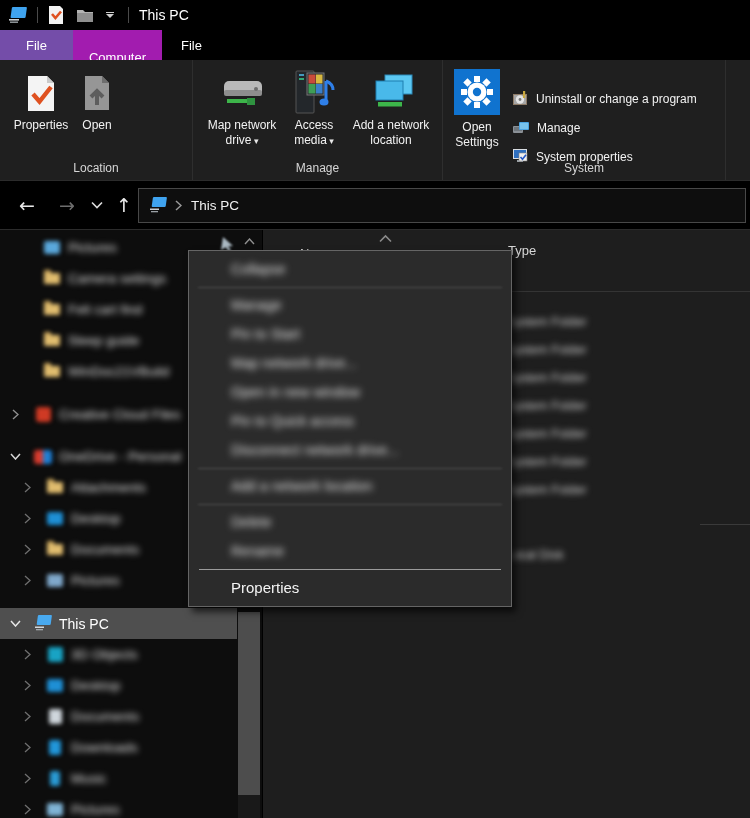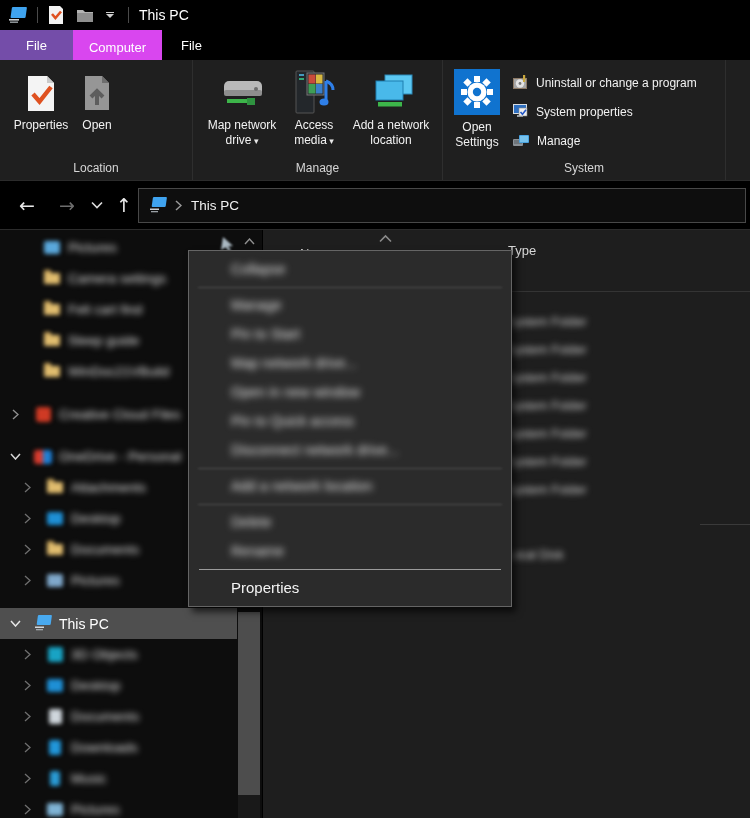--- a/index.html
+++ b/index.html
@@ -16,37 +16,37 @@
   .tb-sep{width:1px;height:16px;background:#4a4a4a;}
   .tb-title{font-size:14px;color:#fff;margin-left:10px;}
   .qat-drop{display:flex;flex-direction:column;align-items:center;justify-content:center;gap:1px;width:14px;}
   .qat-drop .bar{width:8px;height:1px;background:#cfcfcf;}
   .qat-drop .tri{width:0;height:0;border-left:4px solid transparent;border-right:4px solid transparent;border-top:4px solid #cfcfcf;}
 
   
   .tabrow{position:absolute;top:30px;left:0;width:100%;height:30px;display:flex;background:#000;}
   .tab{height:30px;display:flex;align-items:center;font-size:13px;color:#fff;cursor:default;}
   .tab-file{background:#744da9;padding:0 26px;}
-  .tab-computer{background:#d946ef;padding:2px 16px;}
+  .tab-computer{background:#a21caf;padding:12px 16px;}
   .tab-view{background:transparent;padding:0 19px;}
 
   
   .ribbon{position:absolute;top:60px;left:0;width:100%;height:120px;background:#1f1f1f;display:flex;}
   .rgroup{position:relative;height:120px;border-right:1px solid #2e2e2e;box-sizing:border-box;}
   .rgroup-label{position:absolute;bottom:5px;left:0;width:100%;text-align:center;font-size:12px;color:#d6d6d6;}
   .g-location{width:193px;}
   .g-network{width:250px;}
   .g-system{width:283px;}
   .g-tail{flex:1;border-right:none;}
   .rrow{display:flex;padding-left:10px;}
   .rbtn{display:flex;flex-direction:column;align-items:center;padding-top:10px;height:100px;box-sizing:border-box;}
   .rbtn .icobox{height:46px;display:flex;align-items:center;justify-content:center;}
   .rbtn .lab{font-size:12px;line-height:15px;color:#f2f2f2;text-align:center;margin-top:2px;white-space:nowrap;}
   .drop::after{content:" ▾";font-size:9px;color:#e8e8e8;}
-  .smallcol{display:flex;flex-direction:column;padding-top:8px;margin-left:8px;}
+  .smallcol{display:flex;flex-direction:column;padding-top:8px;margin-left:8px;margin-top:16px;}
   .sbtn{display:flex;align-items:center;height:29px;gap:7px;font-size:12px;color:#f2f2f2;white-space:nowrap;}
   .settings-box{width:46px;height:46px;background:#1073cf;display:flex;align-items:center;justify-content:center;}
 
   
   .navbar{position:absolute;top:180px;left:0;width:100%;height:50px;background:#000;
           border-top:1px solid #2b2b2b;border-bottom:1px solid #2b2b2b;box-sizing:border-box;}
   .nav-arrow{position:absolute;top:0;height:48px;display:flex;align-items:center;justify-content:center;
              font-family:"DejaVu Sans",sans-serif;font-size:19px;color:#e8e8e8;}
   .addrbar{position:absolute;left:138px;right:4px;top:7px;height:35px;background:#0e0e0e;
            border:1px solid #484848;box-sizing:border-box;display:flex;align-items:center;}
@@ -242,40 +242,40 @@
                   <rect x="2" y="5" width="12" height="9" fill="#a5a5a5"></rect>
                   <circle cx="8" cy="9.5" r="4.2" fill="#e3e3e3"></circle>
                   <circle cx="8" cy="9.5" r="1.4" fill="#777"></circle>
                   <rect x="11" y="1" width="2.2" height="7" fill="#c9a83d"></rect>
                 </svg>
             </span>
             <span>Uninstall or change a program</span>
           </div>
           <div class="sbtn">
             <span>
+              <svg width="18" height="15" viewBox="0 0 18 15">
+                  <rect x="1" y="6" width="10" height="7" rx="1" fill="#8a9096"></rect>
+                  <rect x="2" y="7" width="8" height="4" fill="#6e757b"></rect>
+                  <rect x="7" y="2" width="10" height="8" rx="1" fill="#4aa3e0"></rect>
+                  <rect x="8" y="3" width="8" height="6" fill="#77c2ec"></rect>
+                </svg>
+            </span>
+            <span>Manage</span>
+          </div>
+          <div class="sbtn">
+            <span>
               <svg width="17" height="17" viewBox="0 0 17 17">
                   <rect x="1" y="1" width="14" height="10" fill="#d8dde2"></rect>
                   <rect x="2" y="2" width="12" height="8" fill="#2e6fc0"></rect>
                   <rect x="5" y="12" width="6" height="2" fill="#9aa0a5"></rect>
                   <rect x="7" y="5" width="8" height="8" fill="#f0f0f0" stroke="#888" stroke-width="0.6"></rect>
                   <path d="M8.5 9l2 2.3 3.5-4.5" stroke="#2457c5" stroke-width="1.6" fill="none"></path>
                 </svg>
             </span>
             <span>System properties</span>
-          </div>
-          <div class="sbtn">
-            <span>
-              <svg width="18" height="15" viewBox="0 0 18 15">
-                  <rect x="1" y="6" width="10" height="7" rx="1" fill="#8a9096"></rect>
-                  <rect x="2" y="7" width="8" height="4" fill="#6e757b"></rect>
-                  <rect x="7" y="2" width="10" height="8" rx="1" fill="#4aa3e0"></rect>
-                  <rect x="8" y="3" width="8" height="6" fill="#77c2ec"></rect>
-                </svg>
-            </span>
-            <span>Manage</span>
           </div>
         </div>
       </div>
       <div class="rgroup-label">System</div>
     </div>
 
     <div class="rgroup g-tail"></div>
   </div>
 
   <div class="navbar">

